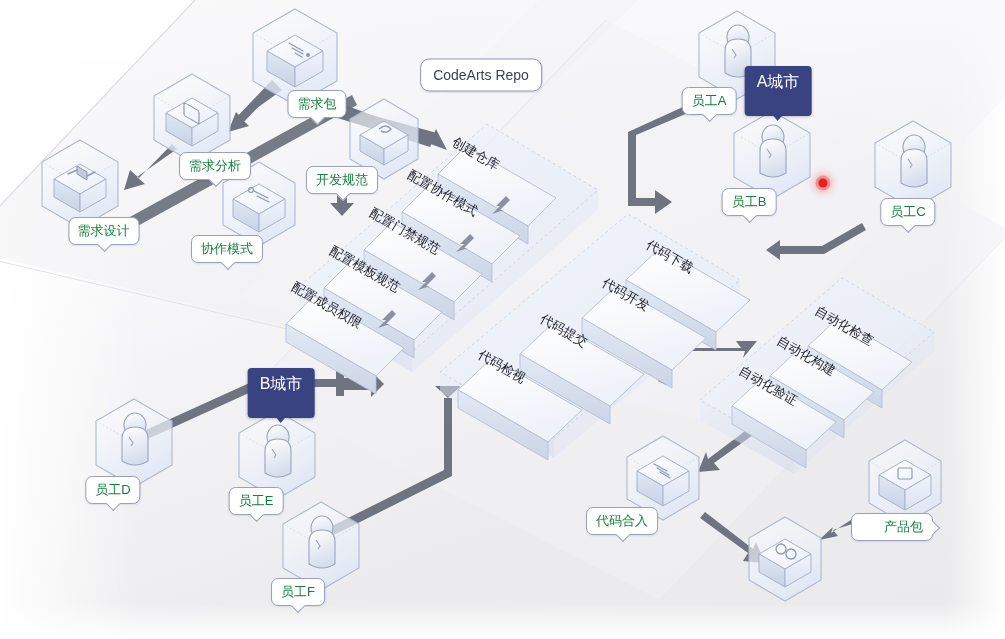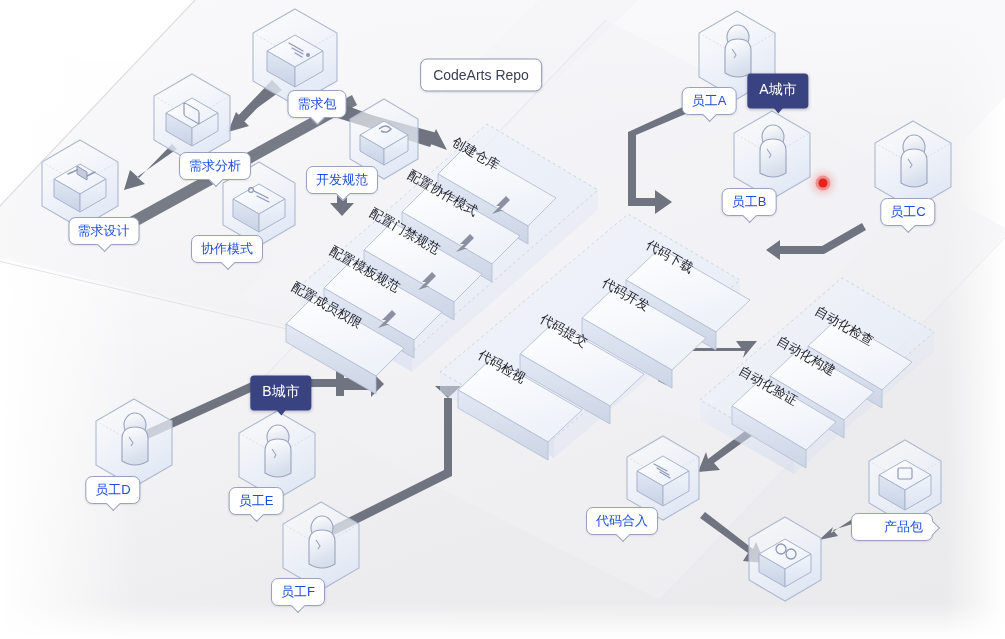--- a/index.html
+++ b/index.html
@@ -37,21 +37,21 @@
   }
   svg.layer{position:absolute;left:0;top:0;width:1005px;height:639px;overflow:visible;}
   #art{z-index:2;}
   
   .callout{
     position:absolute;
     transform:translate(-50%,-50%);
     background:#ffffff;
     border:1px solid #9aa0bd;
     border-radius:7px;
-    color:#1d4ed8;
+    color:#15803d;
     font-size:13px;
     line-height:1;
     padding:6px 9px 7px;
     white-space:nowrap;
     box-shadow:0 1px 2px rgba(40,45,80,.10);
     z-index:6;
   }
   .callout.en{font-size:14px;padding:8px 12px 9px;color:#3a3f55;border-color:#8f95b4;}
   .callout::after{
     content:"";position:absolute;left:50%;bottom:-6px;
@@ -64,23 +64,23 @@
   .callout.tail-right::after{left:auto;right:-6px;bottom:auto;top:50%;margin:-4.5px 0 0 0;
     border-left:none;border-top:none;
     border-right:1px solid #9aa0bd;border-bottom:1px solid #9aa0bd;
     transform:rotate(-45deg);}
   
   .city-badge{
     position:absolute;
     transform:translate(-50%,-50%);
     background:#3a4382;
     color:#ffffff;
-    font-size:14px;
+    font-size:16px;
     line-height:1;
-    padding:8px 12px 13px;
+    padding:8px 12px 26px;
     border-radius:4px;
     white-space:nowrap;
     z-index:7;
     box-shadow:0 1px 3px rgba(30,35,70,.25);
   }
   .city-badge::after{
     content:"";position:absolute;left:50%;bottom:-5px;margin-left:-5px;
     width:0;height:0;
     border-left:5px solid transparent;border-right:5px solid transparent;
     border-top:6px solid #3a4382;
@@ -461,21 +461,21 @@
 
   <div class="iso-text" style="left:672px;top:257px;transform:matrix(0.866,0.5,-0.5,0.866,0,0) translate(-28px,-6px);">代码下载</div>
   <div class="iso-text" style="left:628px;top:295px;transform:matrix(0.866,0.5,-0.5,0.866,0,0) translate(-28px,-6px);">代码开发</div>
   <div class="iso-text" style="left:566px;top:331px;transform:matrix(0.866,0.5,-0.5,0.866,0,0) translate(-28px,-6px);">代码提交</div>
   <div class="iso-text" style="left:504px;top:367px;transform:matrix(0.866,0.5,-0.5,0.866,0,0) translate(-28px,-6px);">代码检视</div>
 
   <div class="iso-text" style="left:846px;top:326px;transform:matrix(0.866,0.5,-0.5,0.866,0,0) translate(-34px,-6px);">自动化检查</div>
   <div class="iso-text" style="left:808px;top:356px;transform:matrix(0.866,0.5,-0.5,0.866,0,0) translate(-34px,-6px);">自动化构建</div>
   <div class="iso-text" style="left:770px;top:386px;transform:matrix(0.866,0.5,-0.5,0.866,0,0) translate(-34px,-6px);">自动化验证</div>
 
-  <div class="callout en no-tail" style="left:481px;top:75px;">CodeArts Repo</div>
+  <div class="callout en no-tail" style="left:481px;top:75px;border-radius:9px;">CodeArts Repo</div>
   <div class="callout" style="left:317px;top:104px;">需求包</div>
   <div class="callout" style="left:215px;top:166px;">需求分析</div>
   <div class="callout" style="left:104px;top:231px;padding-left:8px;">需求设计</div>
   <div class="callout" style="left:342px;top:180px;">开发规范</div>
   <div class="callout" style="left:227px;top:249px;text-align:center;">协作模式</div>
   <div class="callout" style="left:622px;top:521px;">代码合入</div>
   <div class="callout tail-right" style="left:892px;top:527px;padding-left:32px;">产品包</div>
 
   <div class="callout" style="left:709px;top:101px;">员工A</div>
   <div class="callout" style="left:741px;top:202px;margin-left:8px;">员工B</div>

